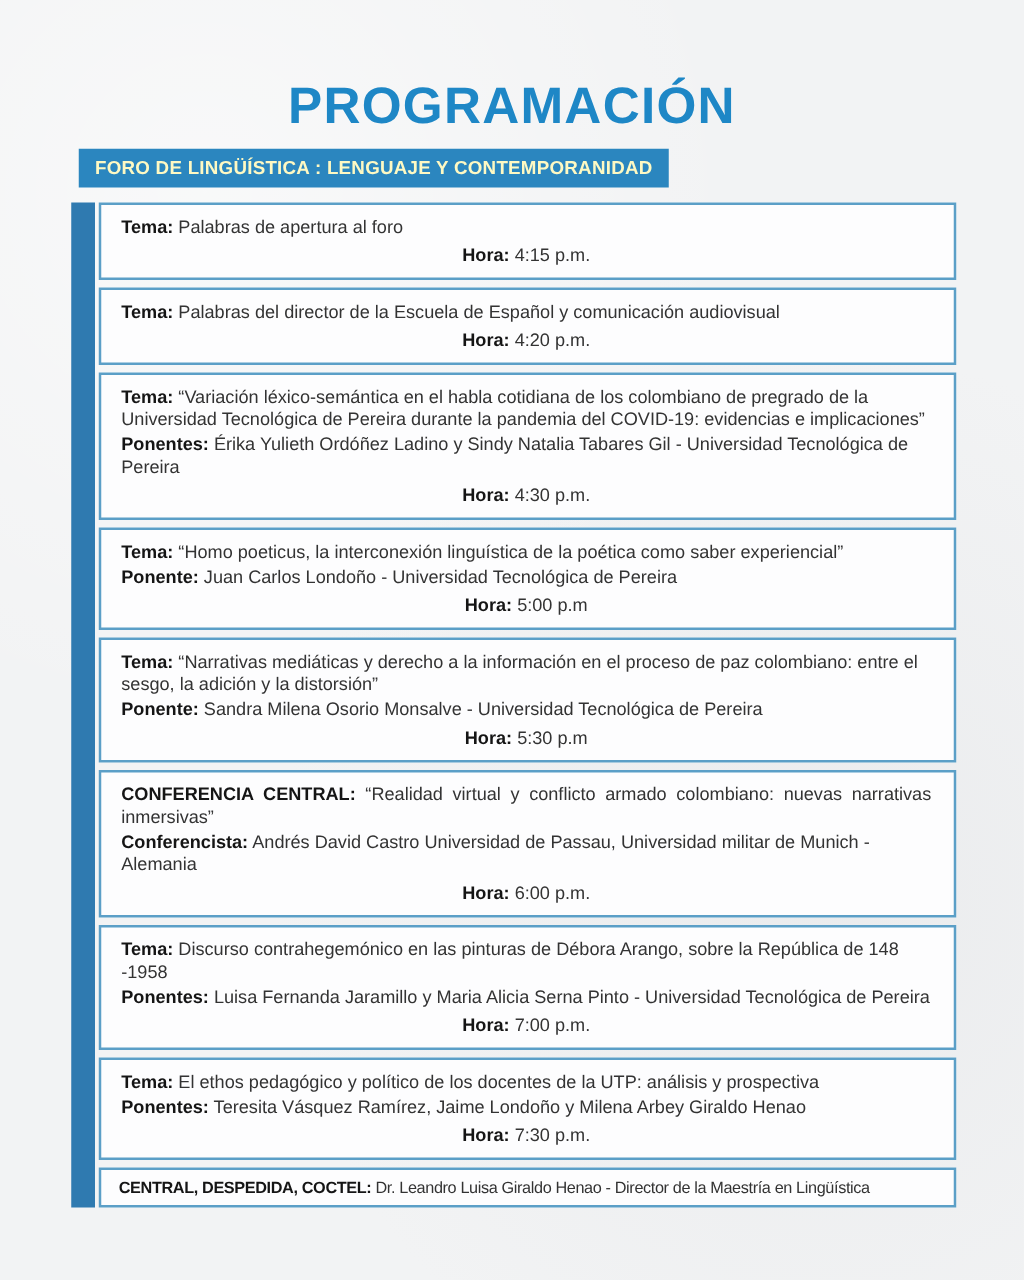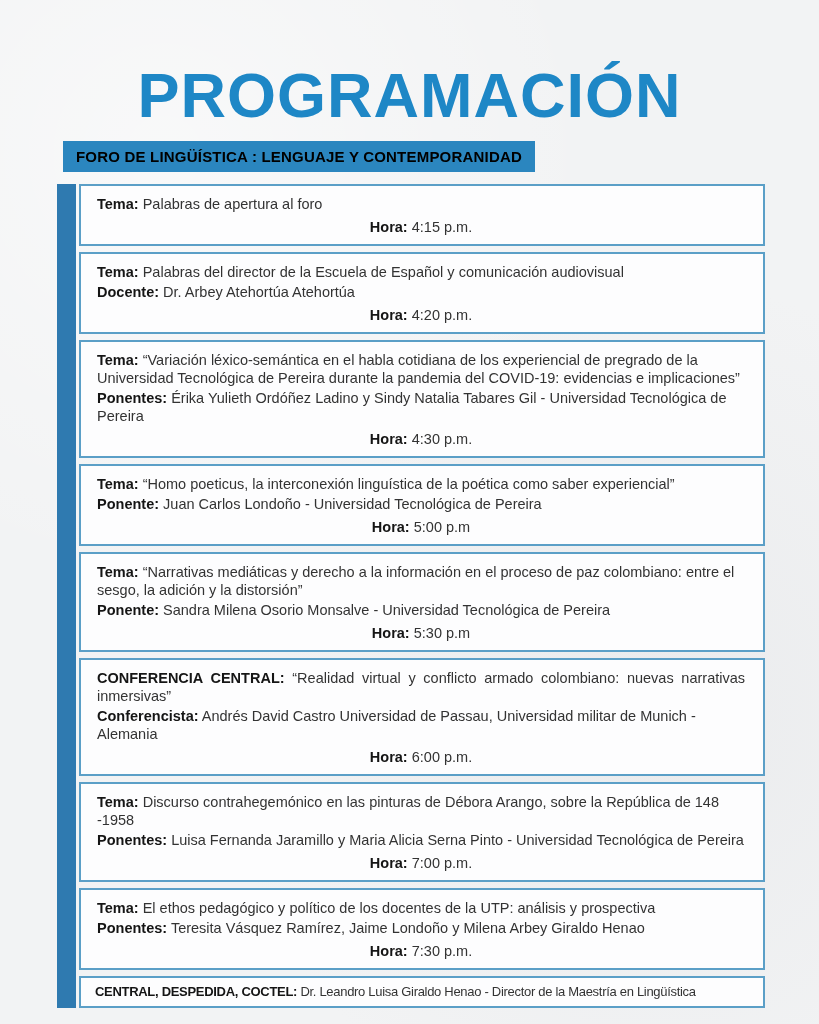--- a/index.html
+++ b/index.html
@@ -21,29 +21,29 @@
       radial-gradient(circle at 20% 15%, rgba(255,255,255,.5), transparent 40%),
       radial-gradient(circle at 80% 70%, rgba(220,222,225,.35), transparent 45%);
     font-family:"Liberation Sans", sans-serif;
     overflow:hidden;
   }
   .page{position:relative;width:819px;height:1024px;}
   .title{
     margin:0;padding-top:64px;
     text-align:center;
     color:var(--title-blue);
-    font-size:63px;font-weight:bold;
+    font-size:41px;font-weight:bold;
     letter-spacing:1px;line-height:1.0;
     white-space:nowrap;
   }
   .banner{
     display:inline-block;
     margin:14px 0 0 63px;
     background:var(--banner-blue);
-    color:#000000;
+    color:#fef9c3;
     font-weight:bold;
     font-size:15px;
     line-height:31px;
     padding:0 13px;
     letter-spacing:.2px;
     white-space:nowrap;
   }
   .schedule{
     display:flex;
     margin:12px 0 0 57px;
@@ -98,25 +98,24 @@
   </div>
   <div class="schedule">
     <div class="accent-bar"></div>
     <div class="rows" id="rows">
         <div class="row">
           <p class="line"><b class="label">Tema:</b> <span class="value">Palabras de apertura al foro</span></p>
           <p class="line hora"><b class="label">Hora:</b> <span class="value">4:15 p.m.</span></p>
         </div>
         <div class="row">
           <p class="line"><b class="label">Tema:</b> <span class="value">Palabras del director de la Escuela de Español y comunicación audiovisual</span></p>
-          <p class="line"><b class="label">Docente:</b> <span class="value">Dr. Arbey Atehortúa Atehortúa</span></p>
           <p class="line hora"><b class="label">Hora:</b> <span class="value">4:20 p.m.</span></p>
         </div>
         <div class="row">
-          <p class="line"><b class="label">Tema:</b> <span class="value">“Variación léxico-semántica en el habla cotidiana de los experiencial de pregrado de la Universidad Tecnológica de Pereira durante la pandemia del COVID-19: evidencias e implicaciones”</span></p>
+          <p class="line"><b class="label">Tema:</b> <span class="value">“Variación léxico-semántica en el habla cotidiana de los colombiano de pregrado de la Universidad Tecnológica de Pereira durante la pandemia del COVID-19: evidencias e implicaciones”</span></p>
           <p class="line"><b class="label">Ponentes:</b> <span class="value">Érika Yulieth Ordóñez Ladino y Sindy Natalia Tabares Gil - Universidad Tecnológica de Pereira</span></p>
           <p class="line hora"><b class="label">Hora:</b> <span class="value">4:30 p.m.</span></p>
         </div>
         <div class="row">
           <p class="line"><b class="label">Tema:</b> <span class="value">“Homo poeticus, la interconexión linguística de la poética como saber experiencial”</span></p>
           <p class="line"><b class="label">Ponente:</b> <span class="value">Juan Carlos Londoño - Universidad Tecnológica de Pereira</span></p>
           <p class="line hora"><b class="label">Hora:</b> <span class="value">5:00 p.m</span></p>
         </div>
         <div class="row">
           <p class="line"><b class="label">Tema:</b> <span class="value">“Narrativas mediáticas y derecho a la información en el proceso de paz colombiano: entre el sesgo, la adición y la distorsión”</span></p>

